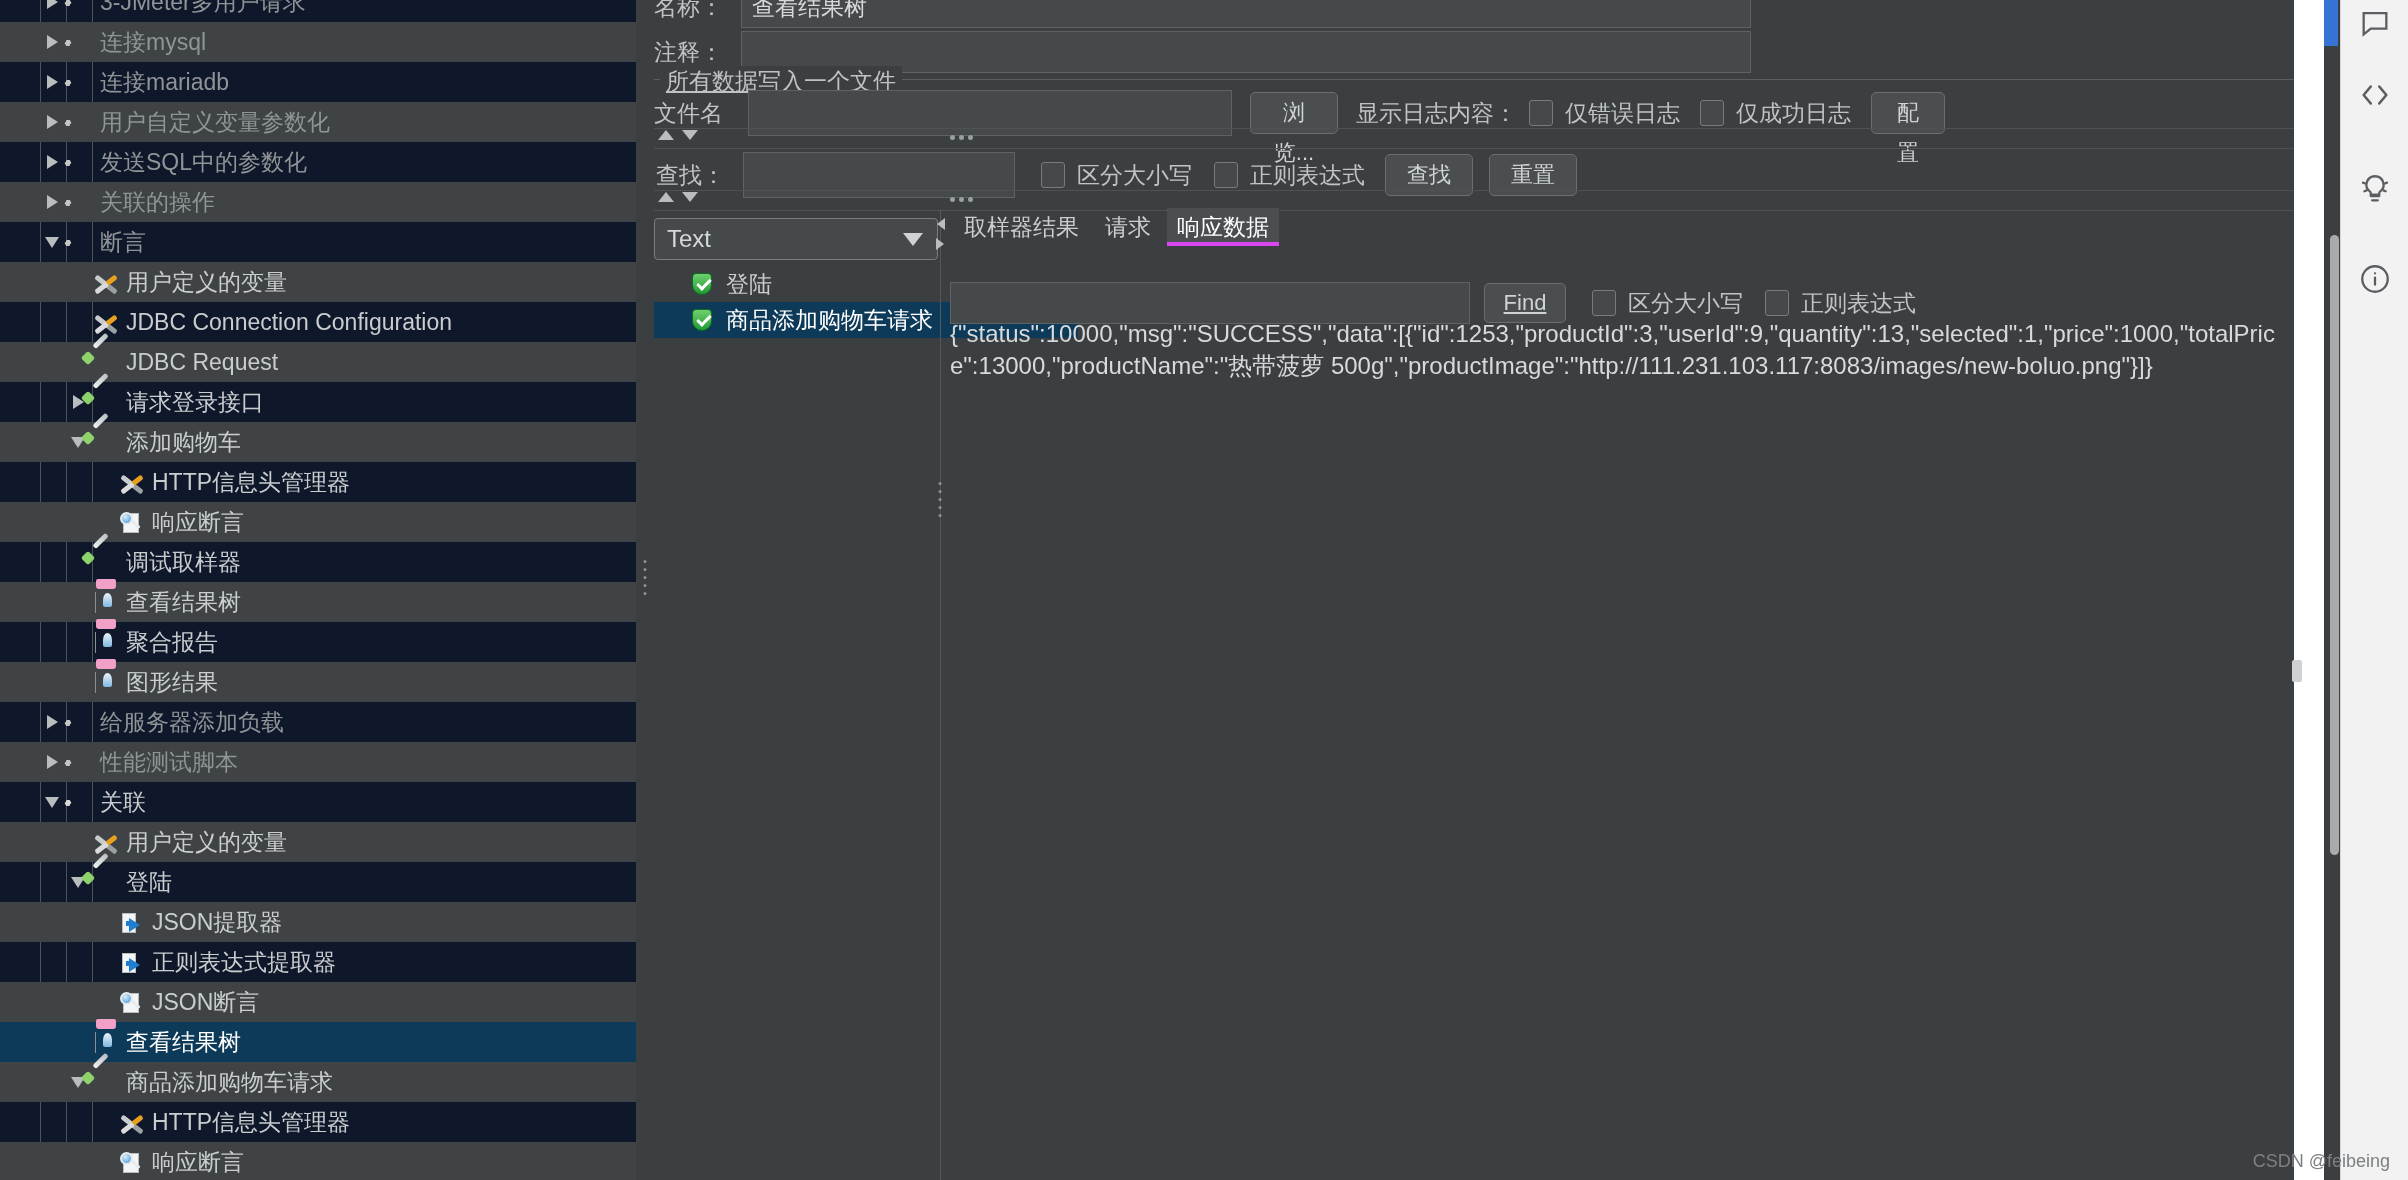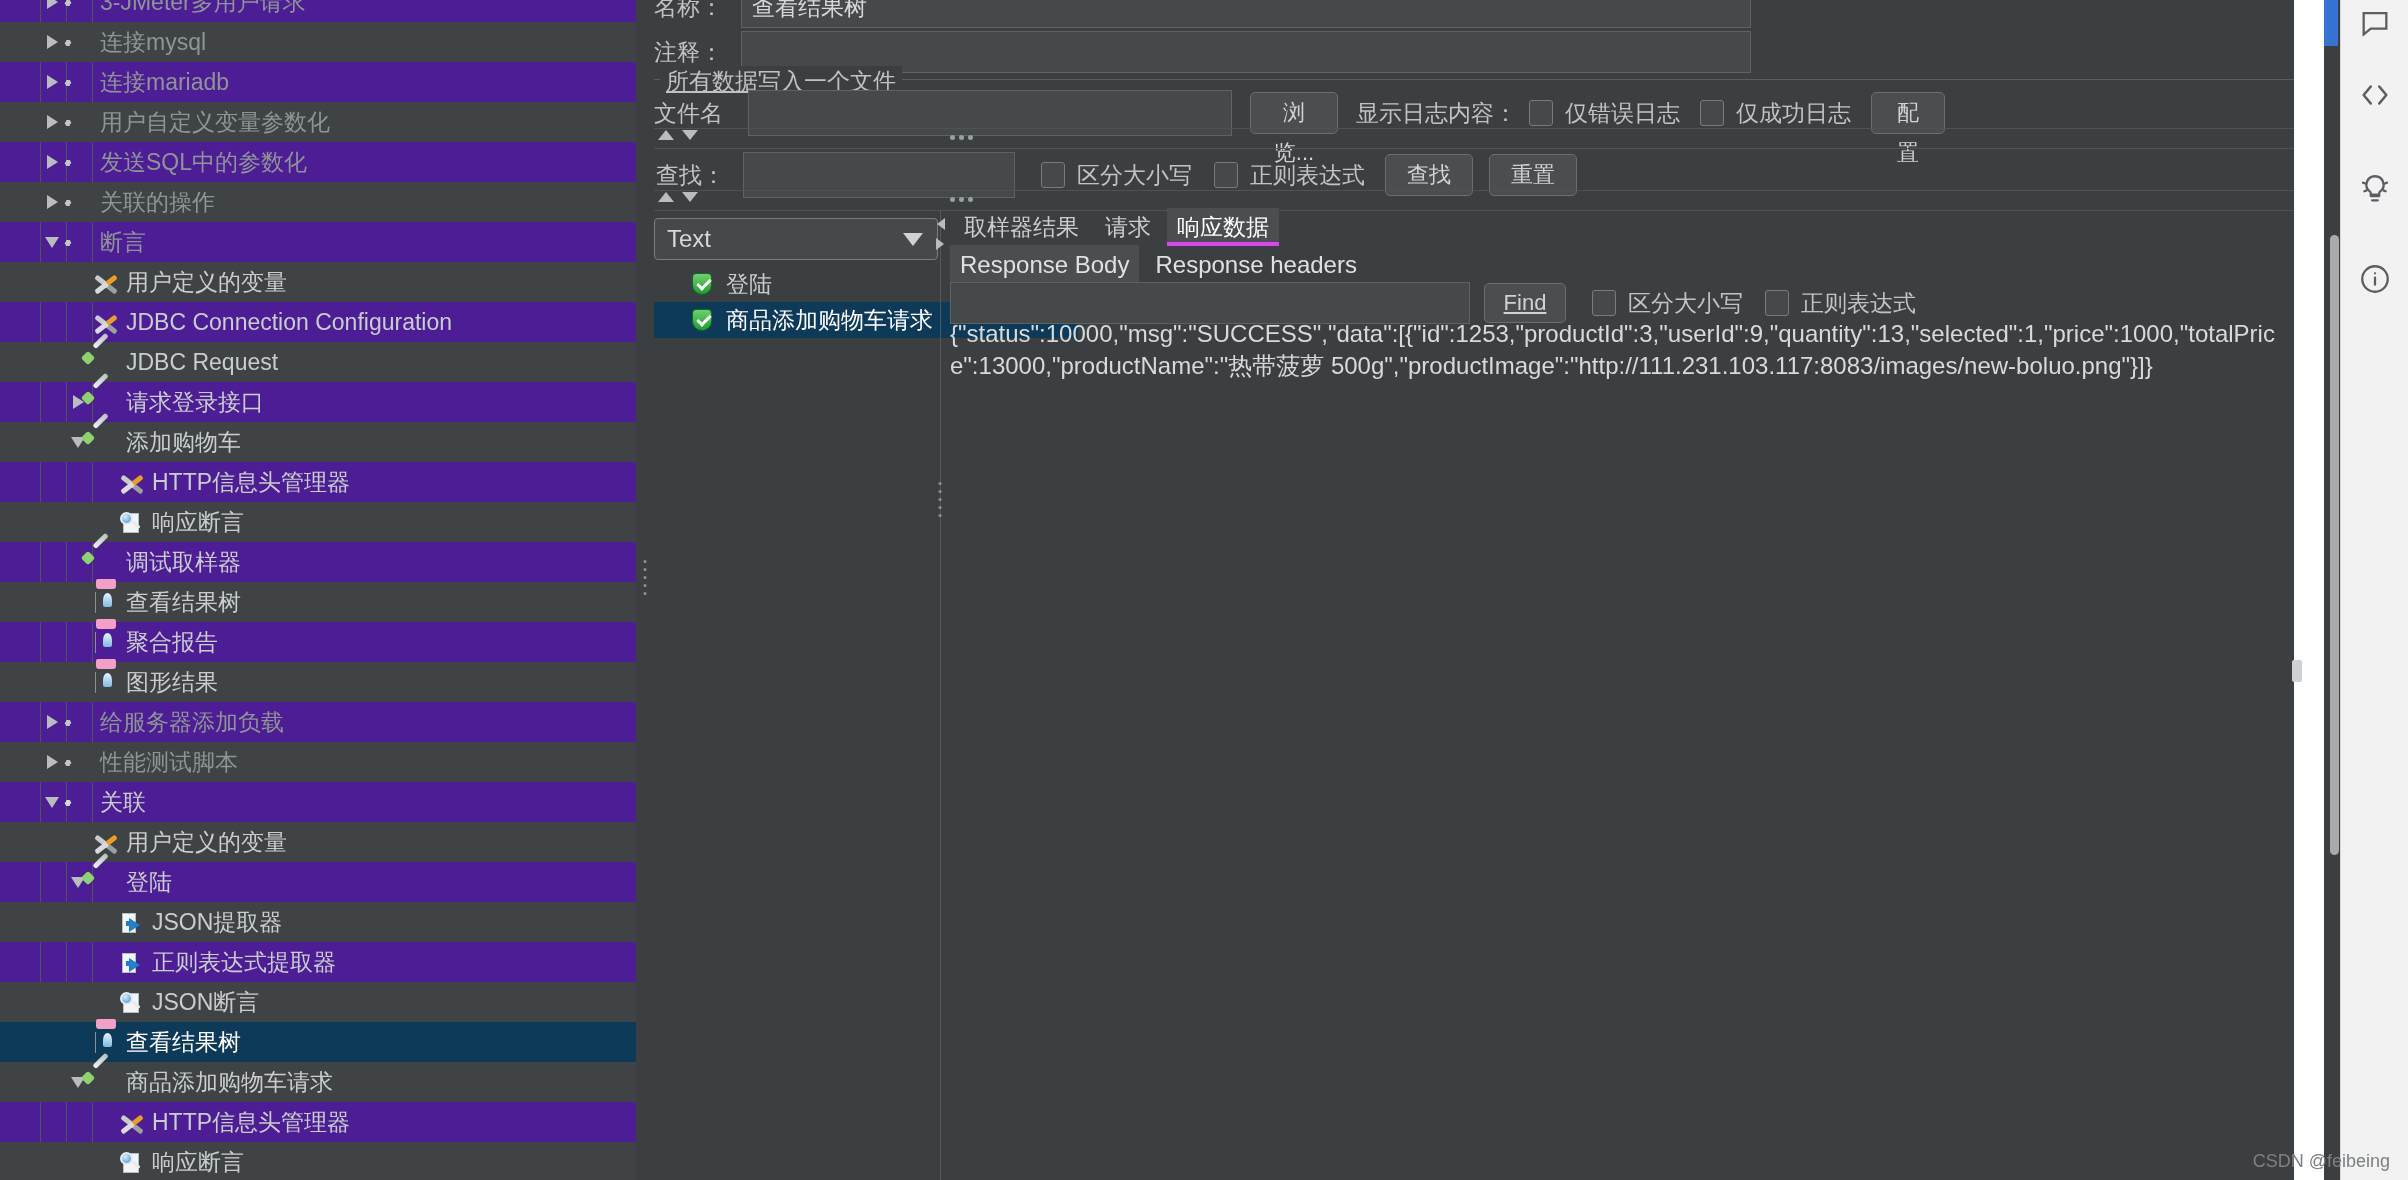--- a/index.html
+++ b/index.html
@@ -7,21 +7,21 @@
     width:2408px;height:1180px;overflow:hidden;
     font-family:"Liberation Sans","DejaVu Sans",sans-serif;
     color:#bbbbbb;
     -webkit-font-smoothing:antialiased;
   }
   #root{position:relative;width:2408px;height:1180px;background:#3c3f41;}
 
   
   #tree-panel{
     position:absolute;left:0;top:0;width:636px;height:1180px;
-    background:#4c1d95;overflow:hidden;
+    background:#0f172a;overflow:hidden;
   }
   .tree-row{
     position:relative;height:40px;line-height:40px;
     white-space:nowrap;font-size:23px;color:#c9cdce;
     box-sizing:border-box;
   }
   .tree-row.alt{background:#3f4345;}
   .tree-row.dim{color:#8f9496;}
   .tree-row.sel{background:#0d3a58;color:#ffffff;}
   .tree-row.sel .tw-label{color:#ffffff;}
@@ -545,24 +545,20 @@
         <i></i>
         <i></i>
     </div>
 
     <div style="position:absolute;left:300px;top:208px;display:flex;align-items:flex-end;gap:6px;">
       <span class="tab">取样器结果</span>
       <span class="tab">请求</span>
       <span class="tab active">响应数据</span>
     </div>
 
-    <div style="position:absolute;left:296px;top:245px;display:flex;align-items:flex-end;gap:6px;">
-      <span class="subtab active">Response Body</span>
-      <span class="subtab">Response headers</span>
-    </div>
 
     <div class="row" style="left:296px;top:282px;">
       <span class="field" style="width:520px;height:42px;line-height:40px;display:inline-block;"></span>
       <span class="btn" style="margin-left:14px;width:82px;height:40px;line-height:38px;text-decoration:underline;">Find</span>
       <span class="cbx" style="margin-left:26px;"></span>
       <span class="lbl" style="margin-left:12px;">区分大小写</span>
       <span class="cbx" style="margin-left:22px;"></span>
       <span class="lbl" style="margin-left:12px;">正则表达式</span>
     </div>
 

